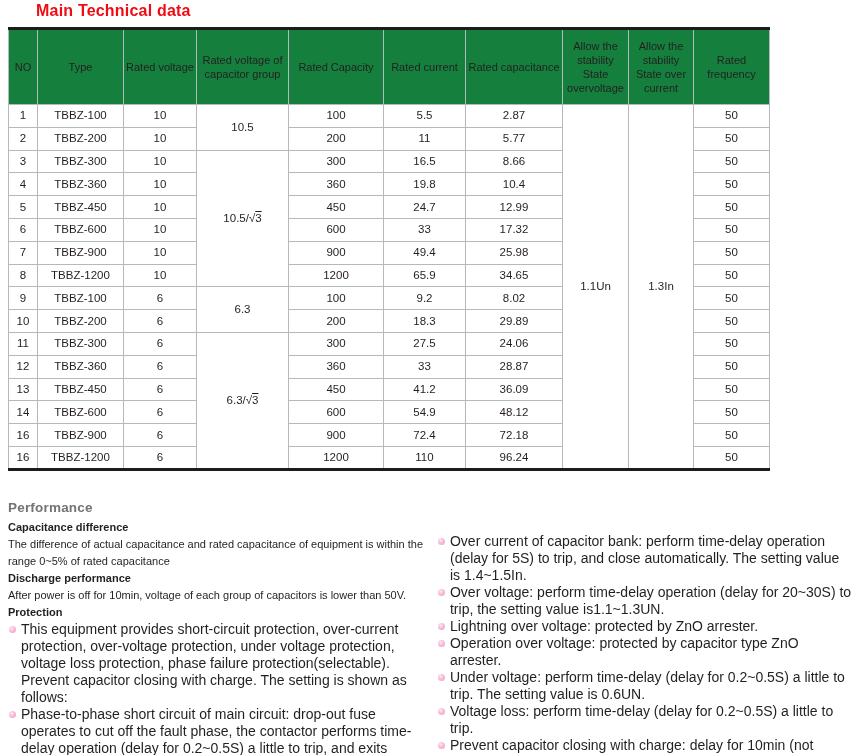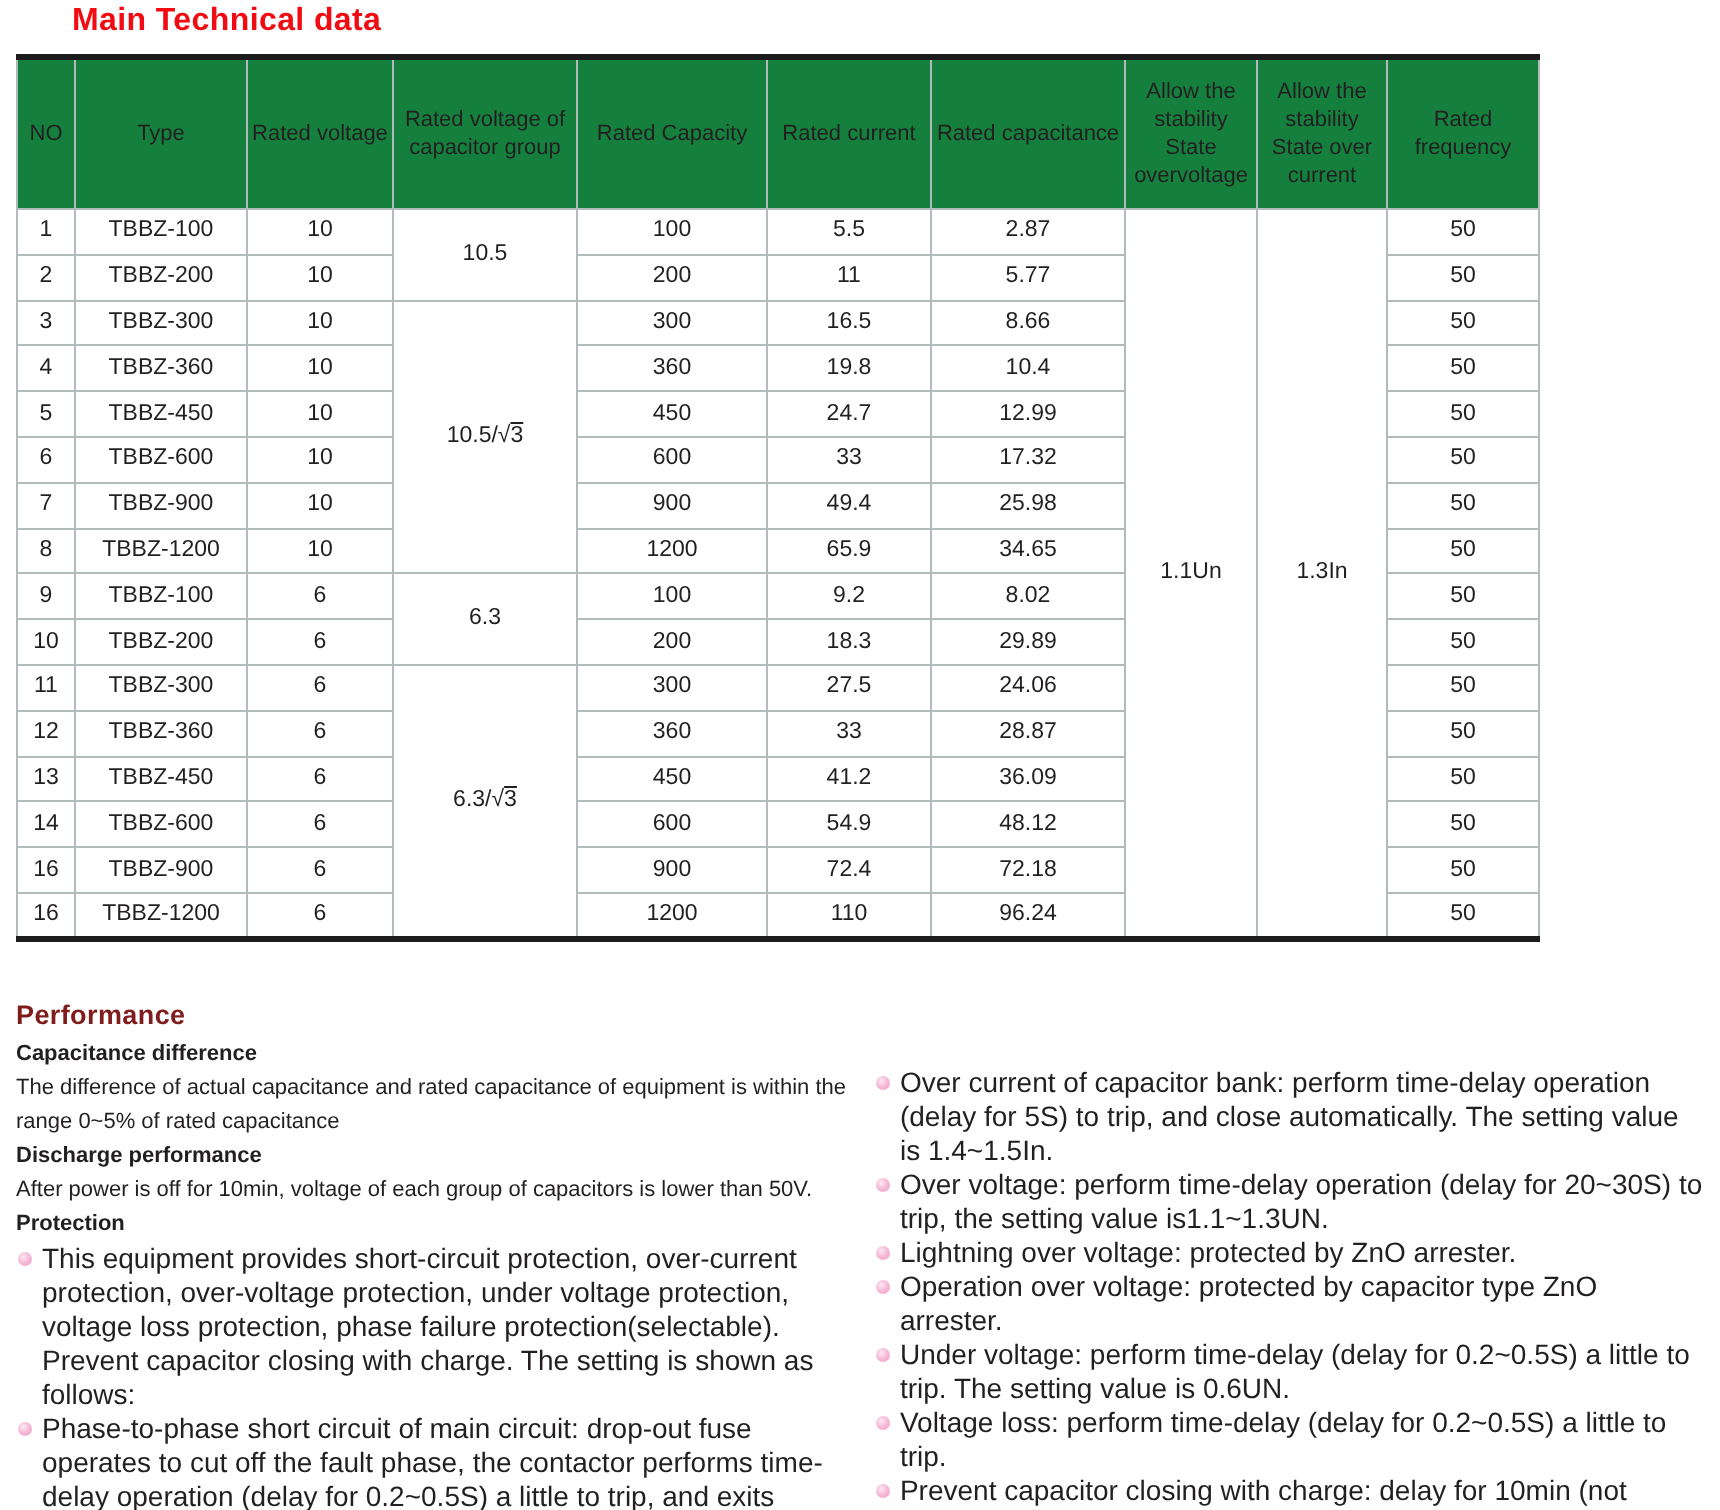--- a/index.html
+++ b/index.html
@@ -47,21 +47,21 @@
     height: 22.8px;
     line-height: 13px;
   }
   .ovl { text-decoration: overline; }
 
   .perf { margin-top: 29px; }
   .perf-title {
     margin: 0 0 4px 0;
     font-size: 13.5px;
     font-weight: bold;
-    color: #7f1d1d;
+    color: #737373;
     letter-spacing: 0.2px;
   }
   .perf-cols { display: flex; gap: 9px; }
   .col-left  { width: 424px; }
   .col-right { width: 419px; padding-top: 14px; }
   .perf h3 {
     margin: 0;
     font-size: 11px;
     font-weight: bold;
     line-height: 17px;

